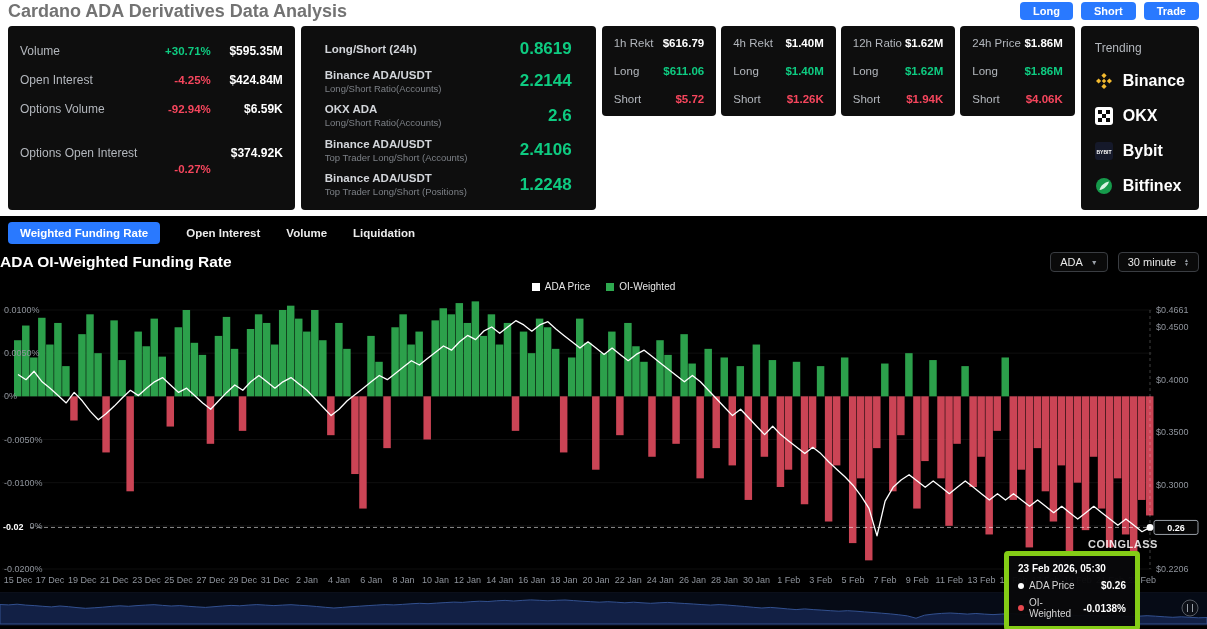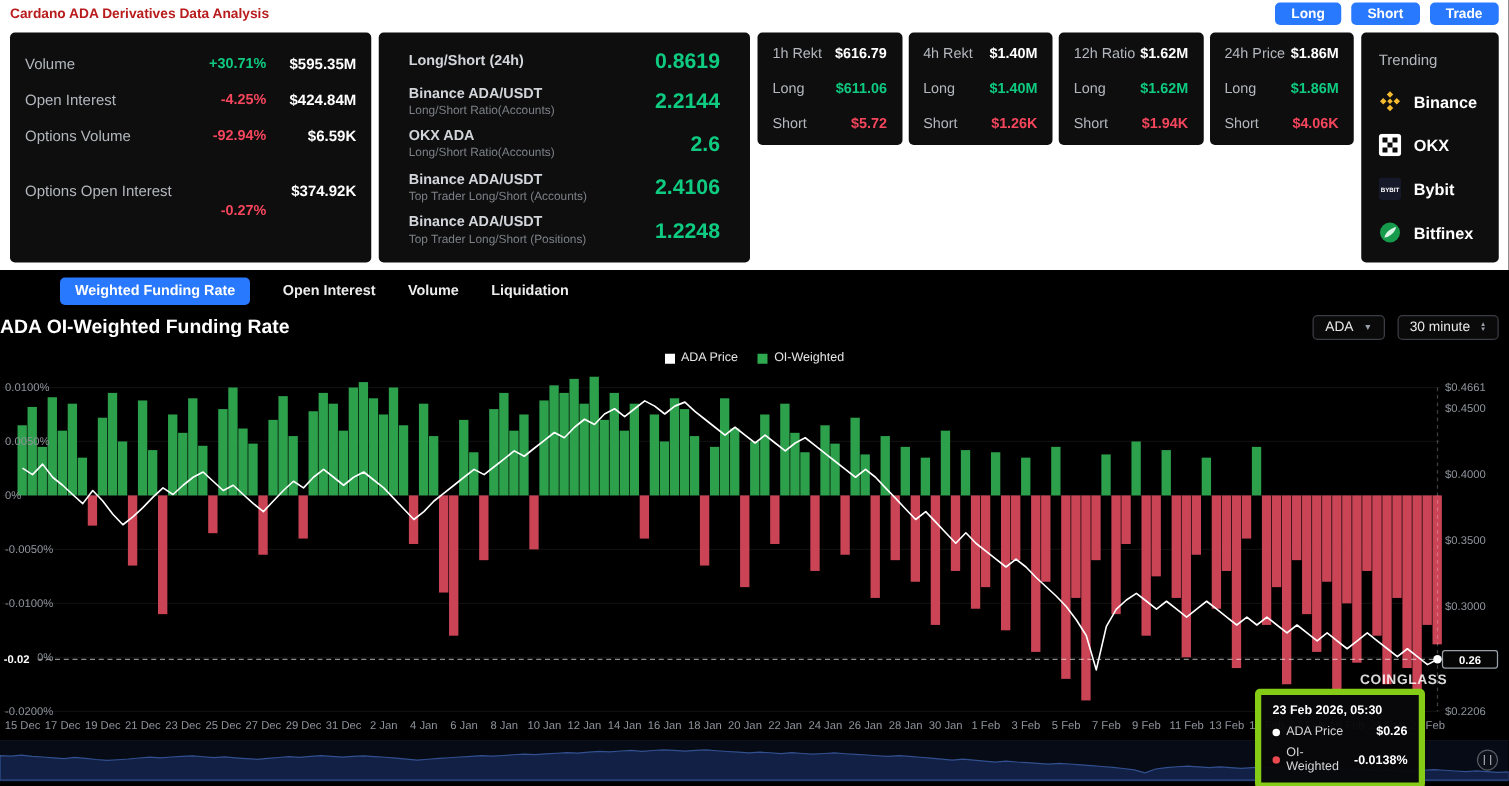--- a/index.html
+++ b/index.html
@@ -7,21 +7,21 @@
     --chart-green:#2ea94f; --chart-red:#d6485a;
     --card-bg:#0e0e0e; --label:#b3b7bd; --sub:#7d8187;
   }
   *{box-sizing:border-box; margin:0; padding:0;}
   body{font-family:"Liberation Sans","DejaVu Sans",sans-serif; background:#000;}
   #app{position:relative; width:1207px; height:629px; overflow:hidden; background:#000;}
 
   
   .top-white{position:absolute; top:0; left:0; width:100%; height:216px; background:#ffffff;}
   .topbar{position:absolute; top:0; left:0; right:0; height:22px; display:flex; align-items:center; padding:0 8px;}
-  .topbar-title{font-size:11px; font-weight:700; color:#b91c1c;}
+  .topbar-title{font-size:18px; font-weight:700; color:#737373;}
   .topbar-btns{margin-left:auto; display:flex; gap:8px;}
   .blue-btn{background:var(--accent); color:#fff; border:none; font-size:11px; font-weight:700; padding:3px 13px; border-radius:4px; cursor:pointer; font-family:inherit;}
 
   .cards-row{position:absolute; top:26px; left:8px; right:8px; height:184px; display:flex; gap:6px;}
   .card{background:var(--card-bg); border-radius:4px;}
 
   
   .card-metrics{width:289px; padding:18px 12px 14px; display:flex; flex-direction:column; gap:15px;}
   .m-row{display:flex; align-items:center; font-size:12px;}
   .m-label{color:var(--label);}
@@ -42,25 +42,25 @@
   .rk-row{display:flex; justify-content:space-between; font-size:11.5px;}
   .rk-label{color:var(--label);}
   .rk-total{color:#fff; font-weight:700;}
   .val-green{color:var(--green); font-weight:700;}
   .val-red{color:var(--red); font-weight:700;}
 
   
   .card-trending{flex:1; padding:15px 14px;}
   .tr-title{color:var(--label); font-size:12px;}
   .tr-item{display:flex; align-items:center; gap:10px; margin-top:17px; cursor:pointer;}
-  .tr-name{color:#fff; font-size:13px; font-weight:700;}
+  .tr-name{color:#fff; font-size:16px; font-weight:700;}
   .tr-icon{width:18px; height:18px; flex:0 0 18px;}
 
   
-  .tabs-row{position:absolute; top:221px; left:8px; display:flex; align-items:center; gap:26px; height:24px;margin-left:40px;}
+  .tabs-row{position:absolute; top:221px; left:8px; display:flex; align-items:center; gap:26px; height:24px;}
   .tab{color:#ececec; font-size:11.5px; font-weight:700; cursor:pointer; white-space:nowrap;}
   .tab.active{background:var(--accent); color:#fff; padding:5px 12px; border-radius:4px;}
 
   .section-row{position:absolute; top:249px; left:0; right:8px; height:26px; display:flex; align-items:center;}
   .section-title{color:#fff; font-size:15.5px; font-weight:700; margin-left:0;}
   .section-controls{margin-left:auto; display:flex; gap:10px;}
   .select-box{display:flex; align-items:center; gap:8px; border:1px solid #3a3d42; border-radius:4px; padding:3px 9px; color:#e8e8e8; font-size:11px; background:#0a0a0a; cursor:pointer;}
   .caret{font-size:7px; color:#9aa0a8;}
   .updown{display:flex; flex-direction:column; line-height:4px;}
   .updown span{font-size:5px; color:#9aa0a8;}

